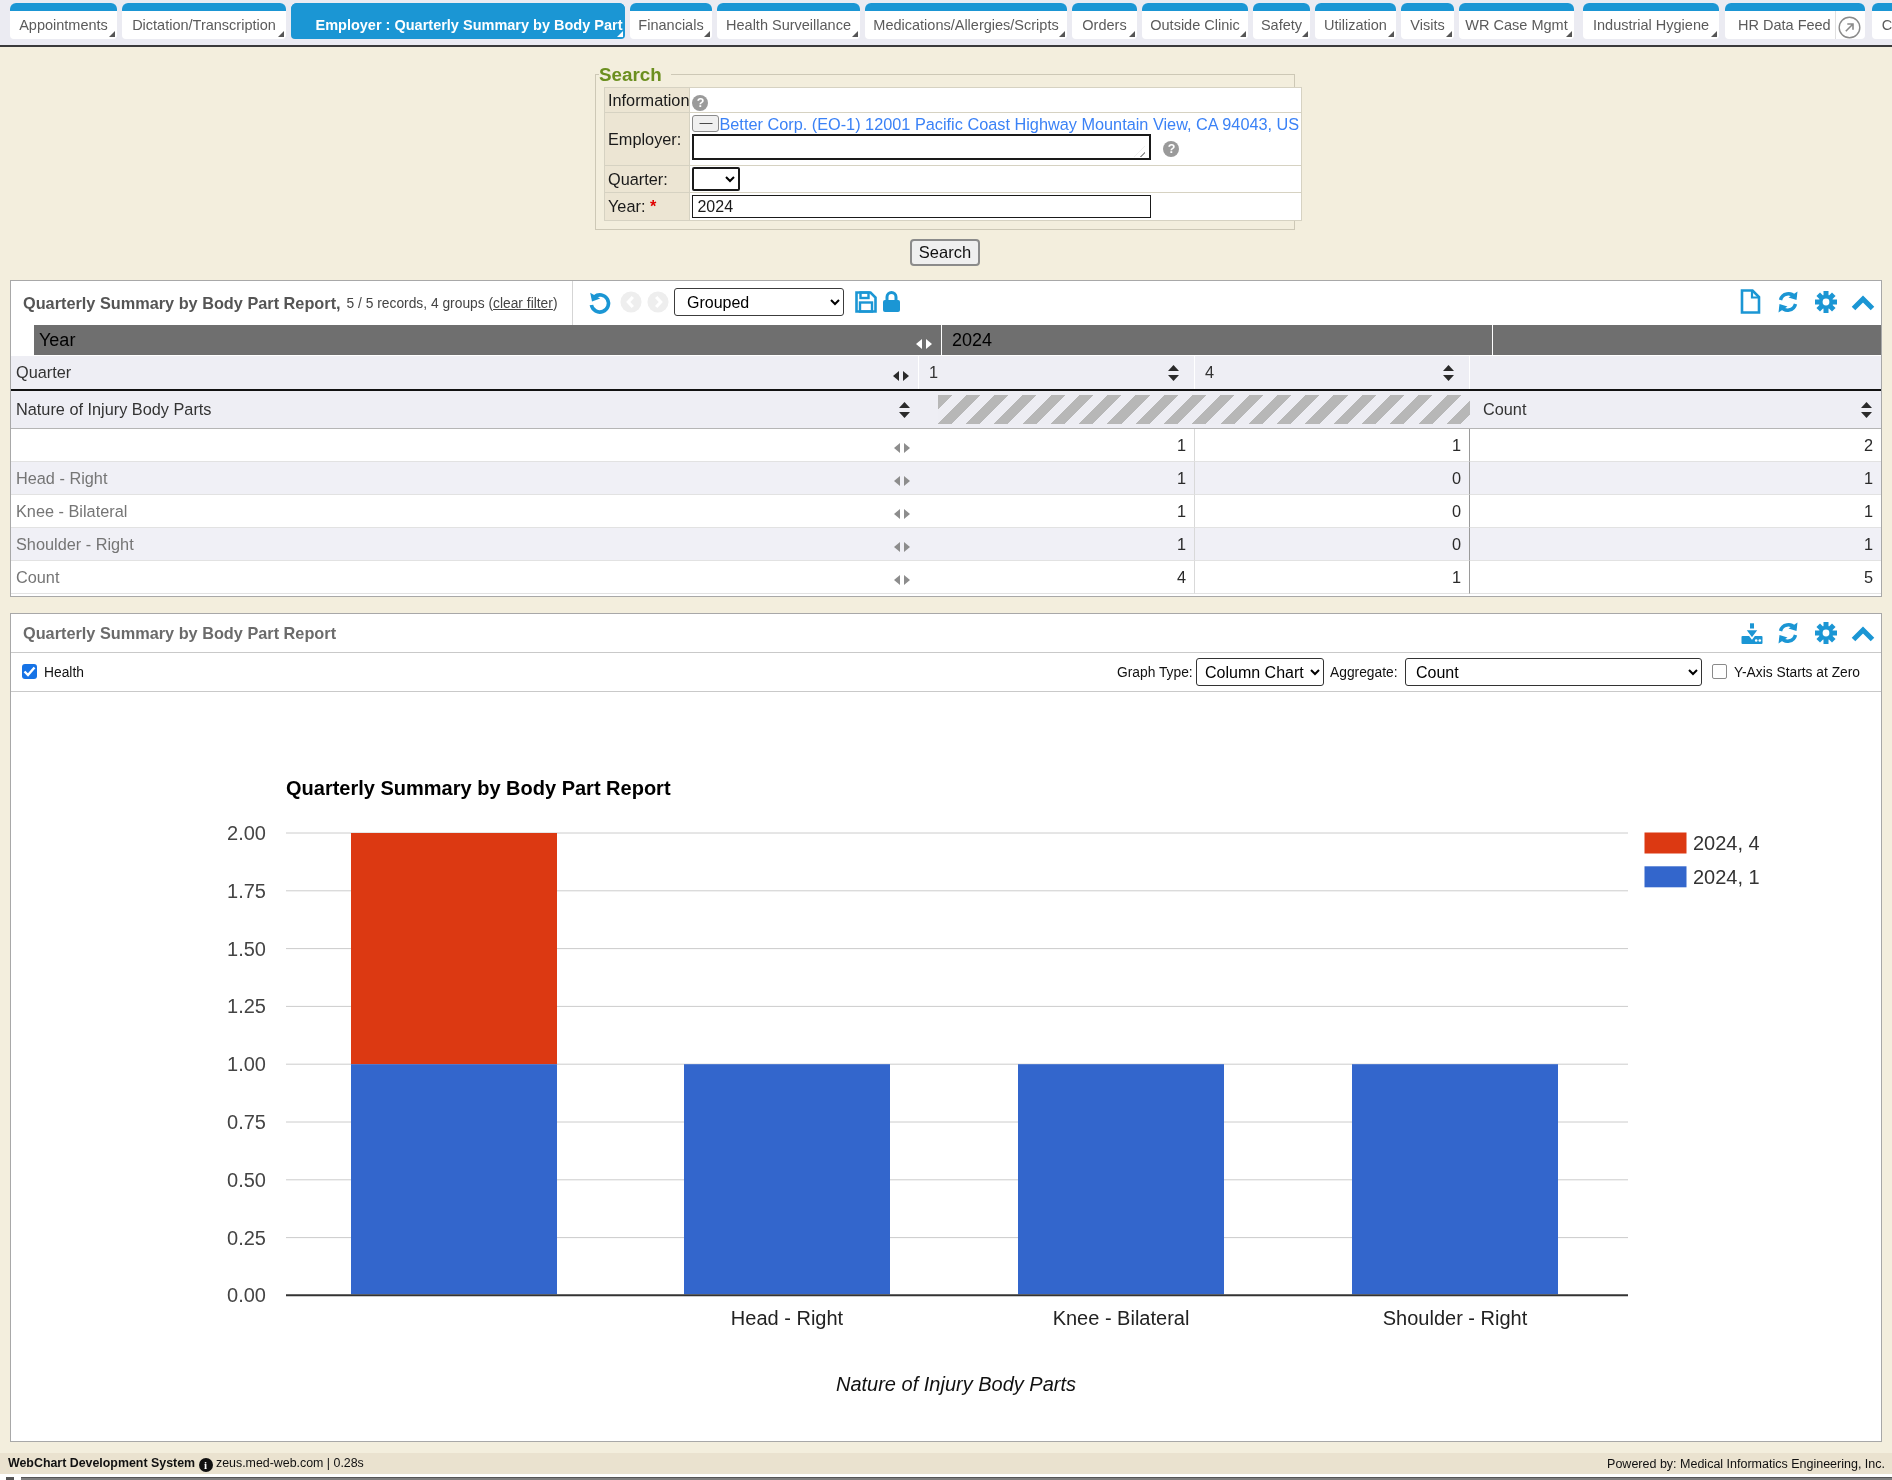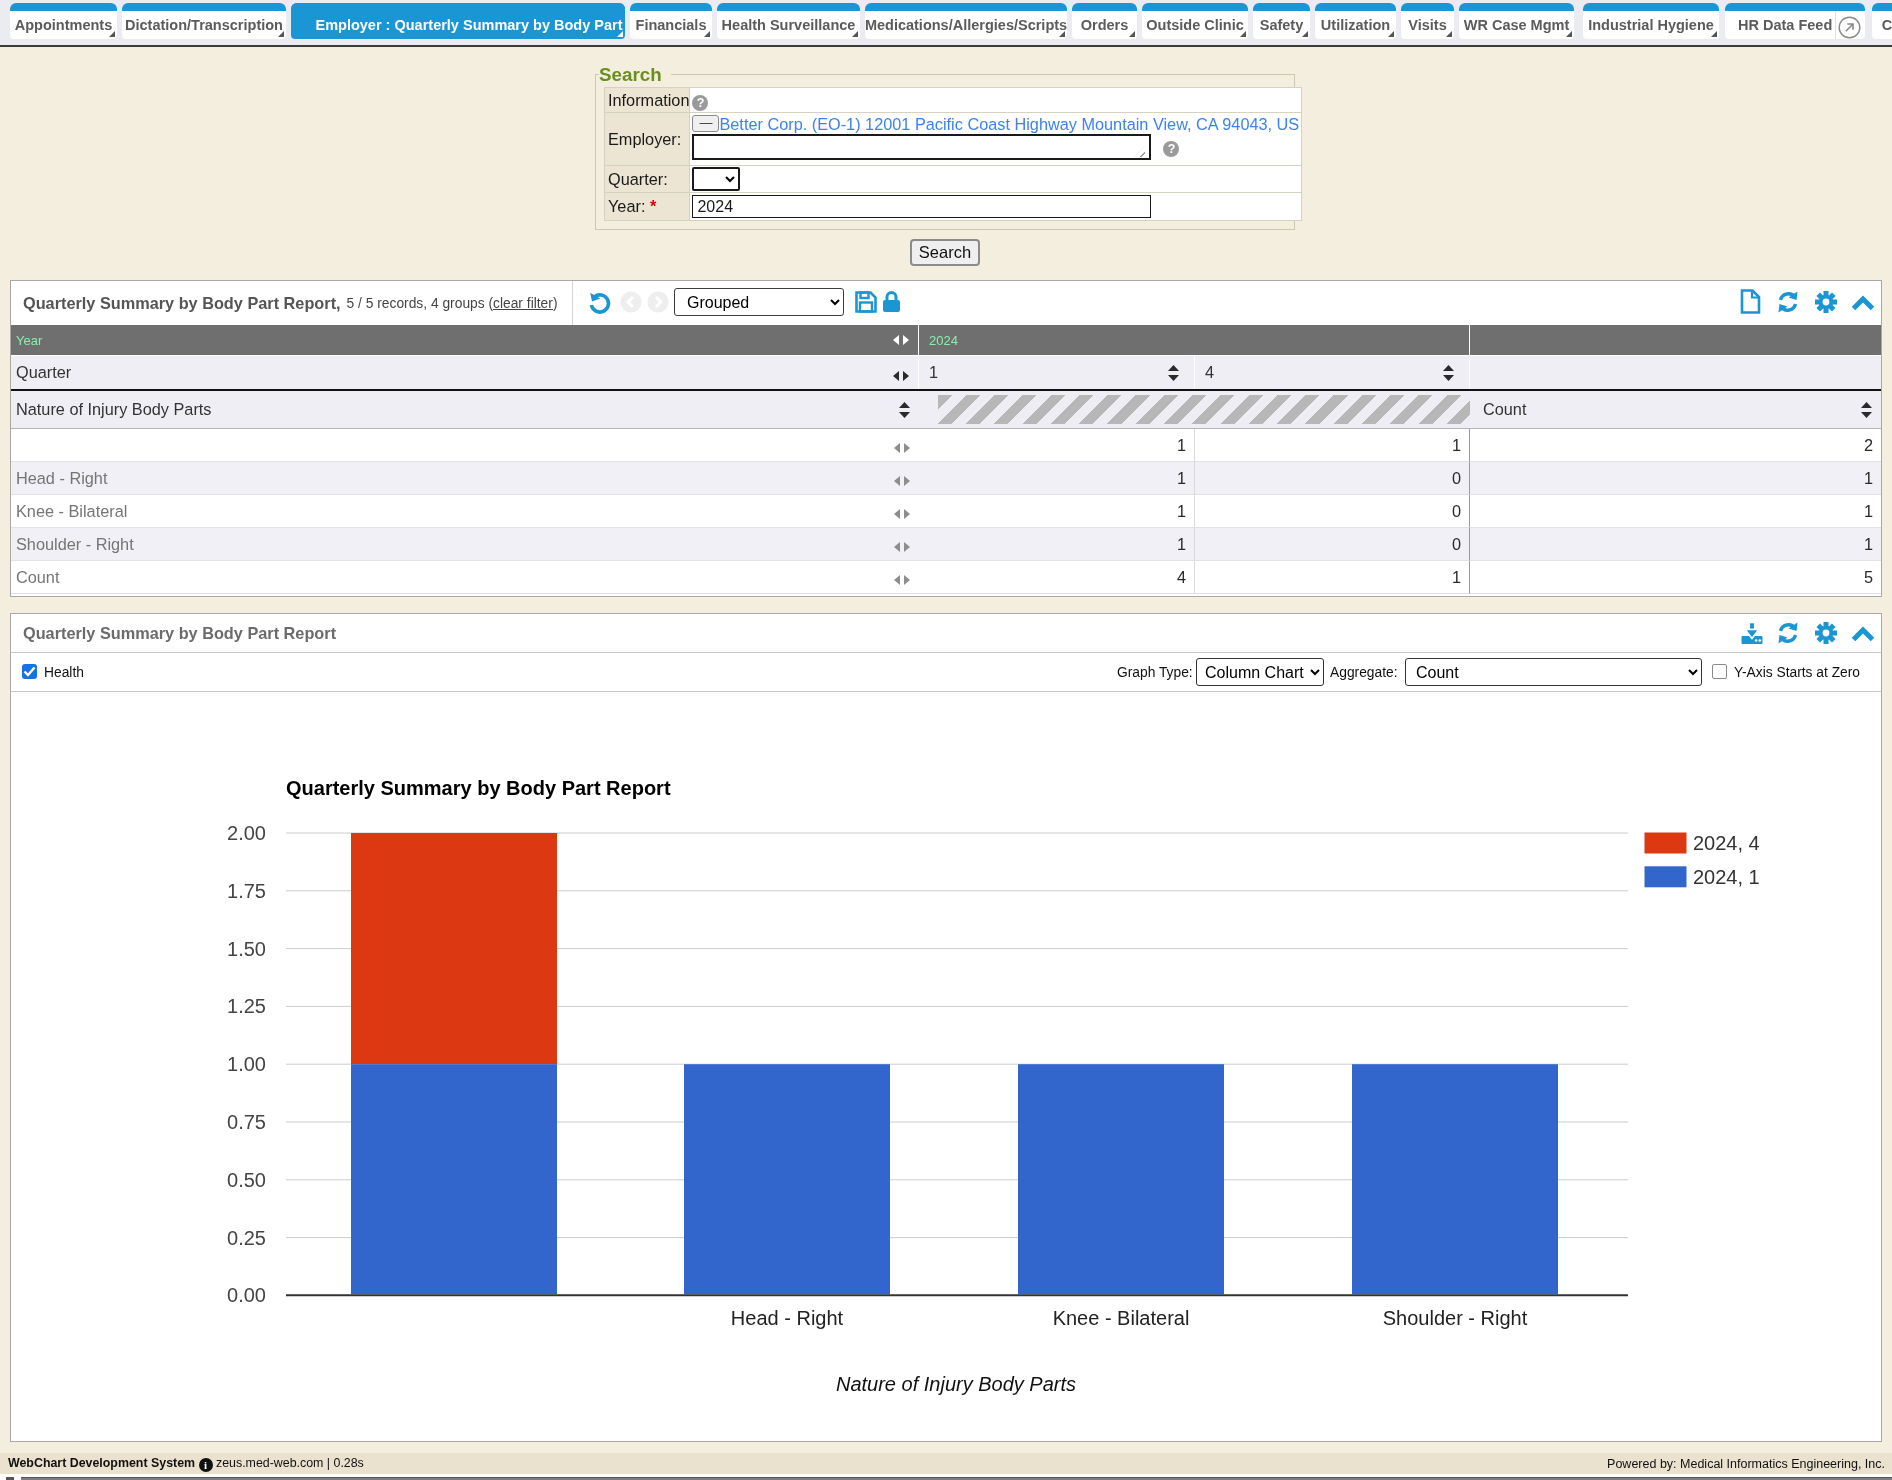--- a/index.html
+++ b/index.html
@@ -3,21 +3,21 @@
 <meta charset="utf-8">
 <style>
 * { margin:0; padding:0; box-sizing:border-box; }
 html,body { width:1892px; height:1480px; background:#f3eedd; font-family:"Liberation Sans", sans-serif; overflow:hidden; position:relative; }
 
 
 #tabbar { position:absolute; left:0; top:0; width:1892px; height:47px; background:#ebebf2; border-bottom:2px solid #3a3a3a; }
 .tabs { position:absolute; left:10px; top:3px; display:flex; gap:5px; }
 .tab { position:relative; height:36px; border-radius:6px 6px 4px 4px; background:#fff; }
 .tab .cap { height:8px; background:#1b96d4; border-radius:6px 6px 0 0; }
-.tab .lbl { height:28px; display:flex; align-items:center; justify-content:center; padding:0 10px; font-size:14.5px; color:#5b5b5b; white-space:nowrap;font-weight:bold; }
+.tab .lbl { height:28px; display:flex; align-items:center; justify-content:center; padding:0 10px; font-size:14.5px; color:#5b5b5b; white-space:nowrap; }
 .tab .grip { position:absolute; right:2px; bottom:2px; width:0; height:0; border-left:6px solid transparent; border-bottom:6px solid #555; }
 .tab.active { background:#1b96d4; }
 .tab.active .lbl { color:#fff; font-weight:bold;padding-left:32px; }
 .tab.active .grip { border-bottom-color:#fff; }
 .tab .divline { position:absolute; right:29px; top:8px; bottom:0; width:1px; background:#e0e0e0; }
 
 
 #searchbox { position:absolute; left:595px; top:74px; width:700px; height:156px; border:1px solid #cdc8b6; }
 #legend { position:absolute; left:3px; top:-11px; background:#f3eedd; padding-right:9px; font-size:18.8px; font-weight:bold; color:#6b8f1f; }
 table.form { position:absolute; left:8px; top:12px; width:694px; border-collapse:collapse; font-size:16.3px; color:#1a1a1a; }
@@ -38,21 +38,21 @@
 
 #panel1 { top:280px; height:317px; }
 #p1bar { position:relative; height:44px; }
 #p1title { position:absolute; left:12px; top:0; height:44px; display:flex; align-items:center; font-size:16.3px; color:#444; }
 #p1title b { color:#555; }
 #p1title .rec { font-size:13.8px; font-weight:normal; color:#444; margin-left:6px; }
 #grpsel { position:absolute; left:663px; top:7px; width:170px; height:28px; border:1px solid #3c3c3c; border-radius:3px; background:#fff; font-size:16px; padding-left:8px; font-family:"Liberation Sans",sans-serif; color:#000; }
 .icon { position:absolute; }
 .grid { display:grid; grid-template-columns:908px 276px 275px 411px; }
 .grid > div { position:relative; overflow:hidden; }
-#rowYear { height:31px; background:#6f6f6f; color:#86efac; font-size:13px; border-bottom:1px solid #fff; }
+#rowYear { height:31px; background:#6f6f6f; color:#000000; font-size:18px; border-bottom:1px solid #fff;margin-left:23px; }
 #rowYear > div { border-right:1px solid #fff; display:flex; align-items:center; padding-left:10px; }
 #rowYear > div:first-child, #rowQ > div:first-child, #rowN > div:first-child { padding-left:5px; }
 #rowQ { height:35px; background:#eeeef4; color:#333; font-size:16.3px; border-bottom:2px solid #111; }
 #rowQ > div { border-right:1px solid #fff; display:flex; align-items:center; padding-left:10px; }
 #rowN { height:38px; background:#eeeef4; color:#333; font-size:16.3px; border-bottom:1px solid #b5b5b5; }
 #rowN > div { display:flex; align-items:center; padding-left:10px; }
 .drow { height:33px; font-size:16.3px; }
 .drow > div { border-bottom:1px solid #e2e2e2; display:flex; align-items:center; }
 .drow > div.lab { color:#757575; padding-left:5px; }
 .drow > div.num { justify-content:flex-end; padding-right:8px; color:#2a2a2a; }

